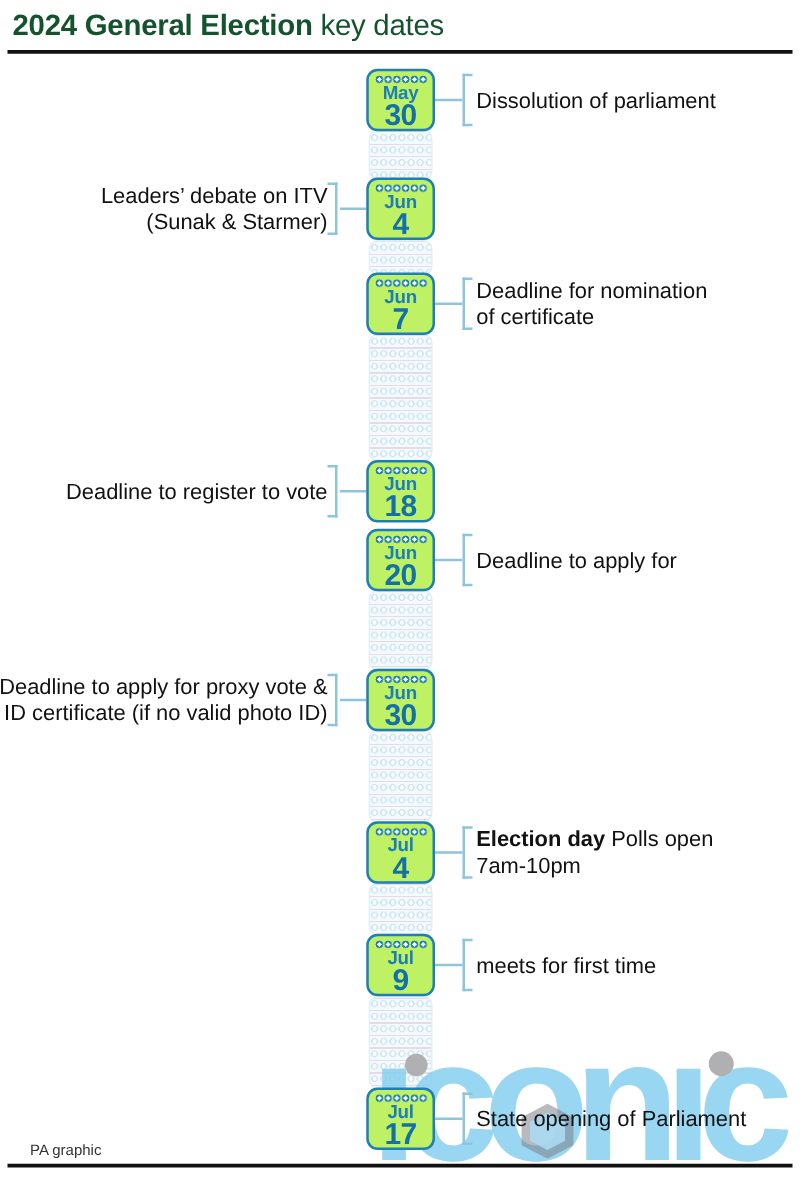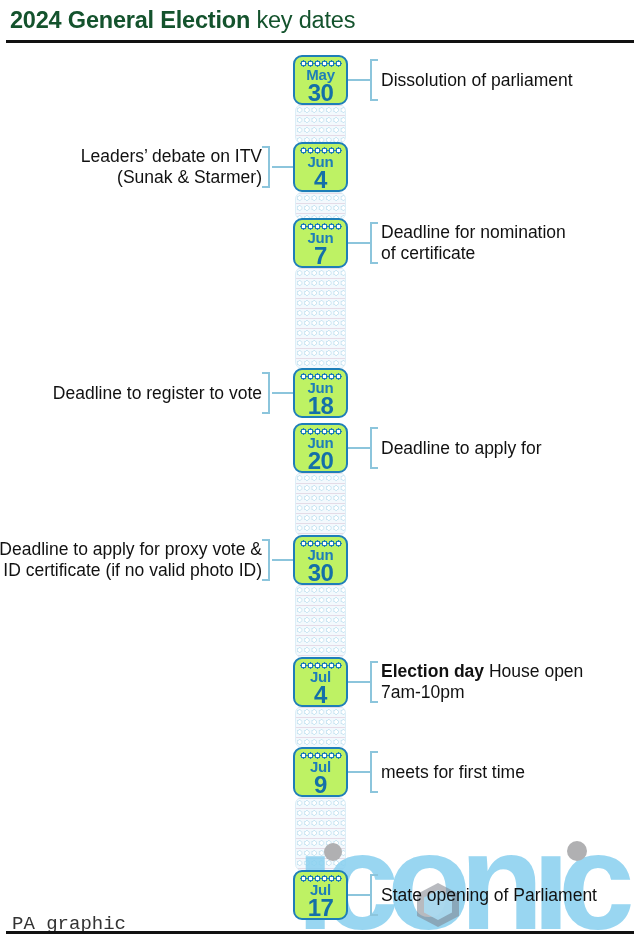--- a/index.html
+++ b/index.html
@@ -39,21 +39,21 @@
   .bracket.l{left:262px;border-right:2px solid #8cc5dc;}
 
   
   .label{position:absolute;z-index:3;font-size:17.5px;line-height:21px;color:#111;
     display:flex;flex-direction:column;justify-content:center;height:50px;white-space:nowrap;}
   .label.r{left:381px;}
   .label.l{right:378px;text-align:center;align-items:flex-end;}
   .label .b{font-weight:bold;}
 
   
-  .credit{position:absolute;left:12px;top:913px;font-size:19px;color:#333;z-index:5;font-family:Liberation Mono, monospace;}
+  .credit{position:absolute;left:24px;top:913px;font-size:12px;color:#333;z-index:5;}
 
   
   .wm-text{position:absolute;left:296px;top:812px;z-index:2;font-size:138px;line-height:138px;
     font-weight:bold;color:rgba(135,207,238,0.85);letter-spacing:-12px;white-space:nowrap;}
   .wm-dot{position:absolute;border-radius:50%;background:#b0b0b2;z-index:2;}
   .wm-dot.d1{left:324px;top:843px;width:18px;height:18px;}
   .wm-dot.d2{left:567px;top:841px;width:20px;height:20px;}
   .wm-hex{position:absolute;left:417px;top:883px;width:42px;height:44px;z-index:2;
     background:rgba(125,130,138,0.55);clip-path:polygon(50% 0,100% 25%,100% 75%,50% 100%,0 75%,0 25%);}
   .wm-hex .inner{position:absolute;left:7px;top:7px;width:28px;height:30px;
@@ -154,21 +154,21 @@
   </div>
 
   <div class="cal" style="top:657px;">
     <div class="holes"></div>
     <div class="month">Jul</div>
     <div class="day">4</div>
   </div>
   <div class="connector r" style="top:681px;"></div>
   <div class="bracket r" style="top:661px;"></div>
   <div class="label r" style="top:657px;">
-    <div><span class="b">Election day</span><span> House open</span></div>
+    <div><span class="b">Election day</span><span> Polls open</span></div>
     <div>7am-10pm</div>
   </div>
 
   <div class="cal" style="top:747px;">
     <div class="holes"></div>
     <div class="month">Jul</div>
     <div class="day">9</div>
   </div>
   <div class="connector r" style="top:771px;"></div>
   <div class="bracket r" style="top:751px;"></div>

